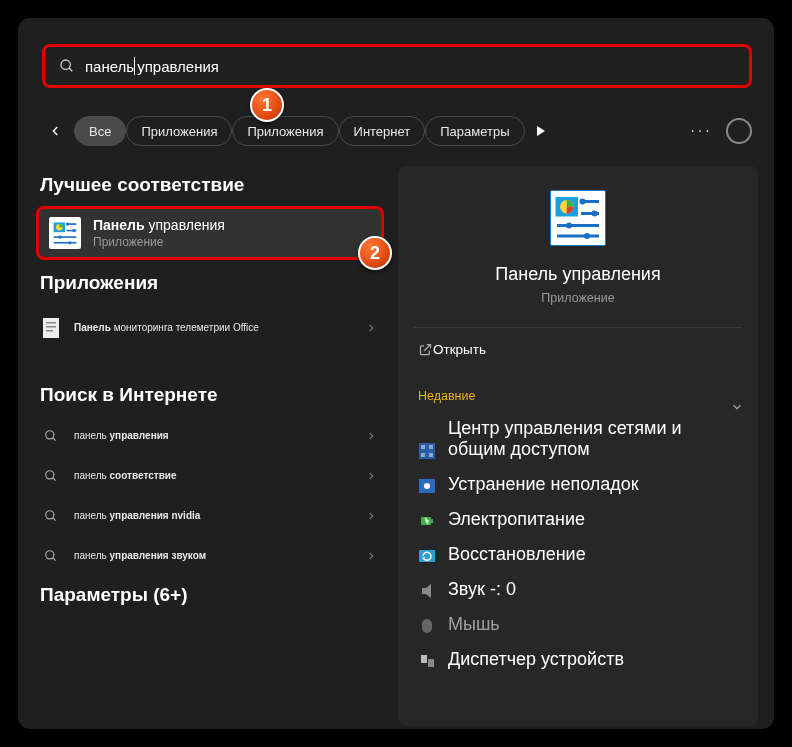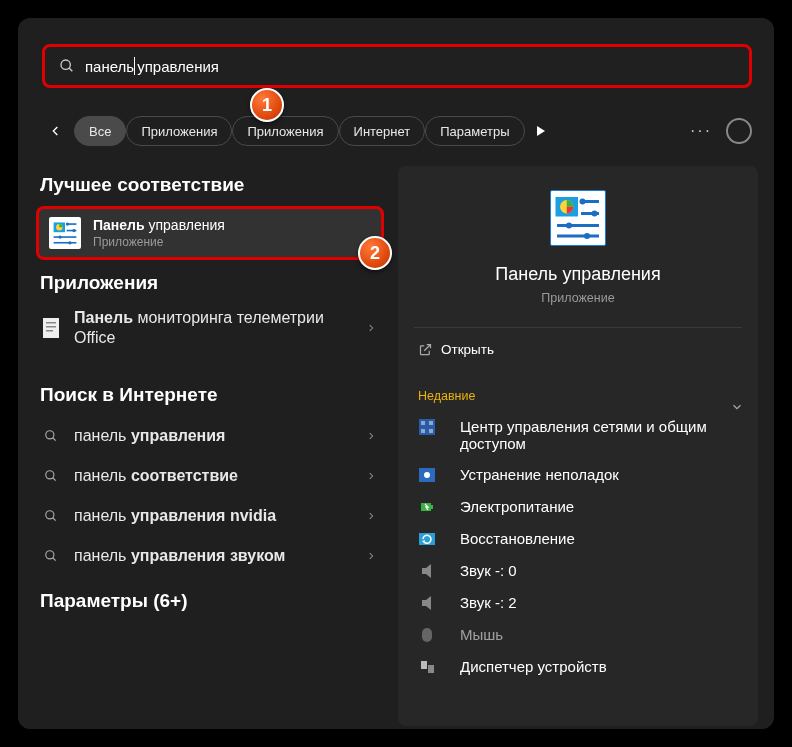--- a/index.html
+++ b/index.html
@@ -142,55 +142,55 @@
   .best-match .sub { font-size: 12px; color: #9a9a9a; margin-top: 2px; }
 
   .row {
     display: flex; align-items: center;
     height: 40px;
     padding: 0 8px 0 4px;
     gap: 12px;
     border-radius: 6px;
   }
   .row .icon-slot { width: 22px; display:flex; justify-content:center; }
-  .row .label { flex: 1; font-size: 16px; color: #e8e8e8; line-height: 1.25; }
+  .row .label { flex: 1; font-size: 10px; color: #e8e8e8; line-height: 1.25; }
   .row .label .dim { color: #9a9a9a; }
   .row .chev { color: #8a8a8a; }
   .row.tall { height: 48px; }
 
   
   .app-hero {
     display: flex; flex-direction: column; align-items: center;
     padding-top: 24px;
   }
   .hero-icon {
     width: 56px; height: 56px;
     background: #fff; border-radius: 2px;
     display:flex; align-items:center; justify-content:center;
     border: 1px solid #1a7fd4;
   }
   .hero-title { margin-top: 18px; font-size: 18px; }
   .hero-sub { margin-top: 6px; font-size: 12.5px; color: #9a9a9a; }
   .divider { height: 1px; background: #3a3a3a; margin: 22px 16px 0; }
   .open-row {
-    display:flex; gap: 8px;
+    display:flex; gap: 0;
     padding: 14px 20px; font-size: 13.5px;
   }
   .expand-chev {
     position: absolute; right: 14px; top: 234px;
     color: #aaa;
   }
   .recent-head {
     font-size: 12.5px; color: #eab308;
     padding: 18px 20px 8px;
   }
   .recent-item {
-    display:flex; align-items:flex-start; gap: 24px;
+    display:flex; align-items:flex-end; gap: 12px;
     padding: 7px 20px;
-    font-size: 15px;
+    font-size: 18px;
   }
   .recent-item .ri-icon {
     width: 18px; height: 18px;
     display:flex; align-items:center; justify-content:center;
     flex: 0 0 18px;
   }
 </style>
 </head>
 <body>
 
@@ -320,21 +320,21 @@
             <circle cx="10" cy="10" r="7"></circle>
             <line x1="20" y1="20" x2="15" y2="15"></line>
           </svg>
         </div>
       <div class="label"><span>панель </span><b>управления звуком</b></div>
       <svg class="chev" width="10" height="14" viewBox="0 0 24 24" fill="none" stroke="currentColor" stroke-width="2.5">
           <path d="M9 5l7 7-7 7"></path>
         </svg>
     </div>
 
-    <div class="sect-head" style="margin-top:14px">Параметры (6+)</div>
+    <div class="sect-head" style="margin-top:8px">Параметры (6+)</div>
   </div>
 
   <div class="right-col">
     <div class="app-hero">
       <div class="hero-icon">
         <svg width="48" height="48" viewBox="0 0 32 32">
           <rect x="0" y="0" width="32" height="32" fill="#fff"></rect>
           <rect x="1" y="2" width="15" height="13" fill="#1a9fe0"></rect>
           <circle cx="8.5" cy="8.5" r="4.5" fill="#ffd33a"></circle>
           <path d="M8.5 8.5 L8.5 4 A4.5 4.5 0 0 1 13 8.5 Z" fill="#3cb043"></path>
@@ -409,28 +409,20 @@
       <span>Восстановление</span>
     </div>
     <div class="recent-item">
       <div class="ri-icon">
           <svg width="14" height="16" viewBox="0 0 14 16">
             <path d="M2 5 L6 5 L11 1 L11 15 L6 11 L2 11 Z" fill="#888"></path>
           </svg>
         </div>
       <span>Звук -: 0</span>
     </div>
-    <div class="recent-item">
-      <div class="ri-icon">
-          <svg width="14" height="16" viewBox="0 0 14 16">
-            <path d="M2 5 L6 5 L11 1 L11 15 L6 11 L2 11 Z" fill="#888"></path>
-          </svg>
-        </div>
-      <span>Звук -: 2</span>
-    </div>
     <div class="recent-item" style="opacity:.55">
       <div class="ri-icon">
           <svg width="12" height="16" viewBox="0 0 12 16">
             <rect x="1" y="1" width="10" height="14" rx="5" fill="#999"></rect>
           </svg>
         </div>
       <span>Мышь</span>
     </div>
     <div class="recent-item">
       <div class="ri-icon">

